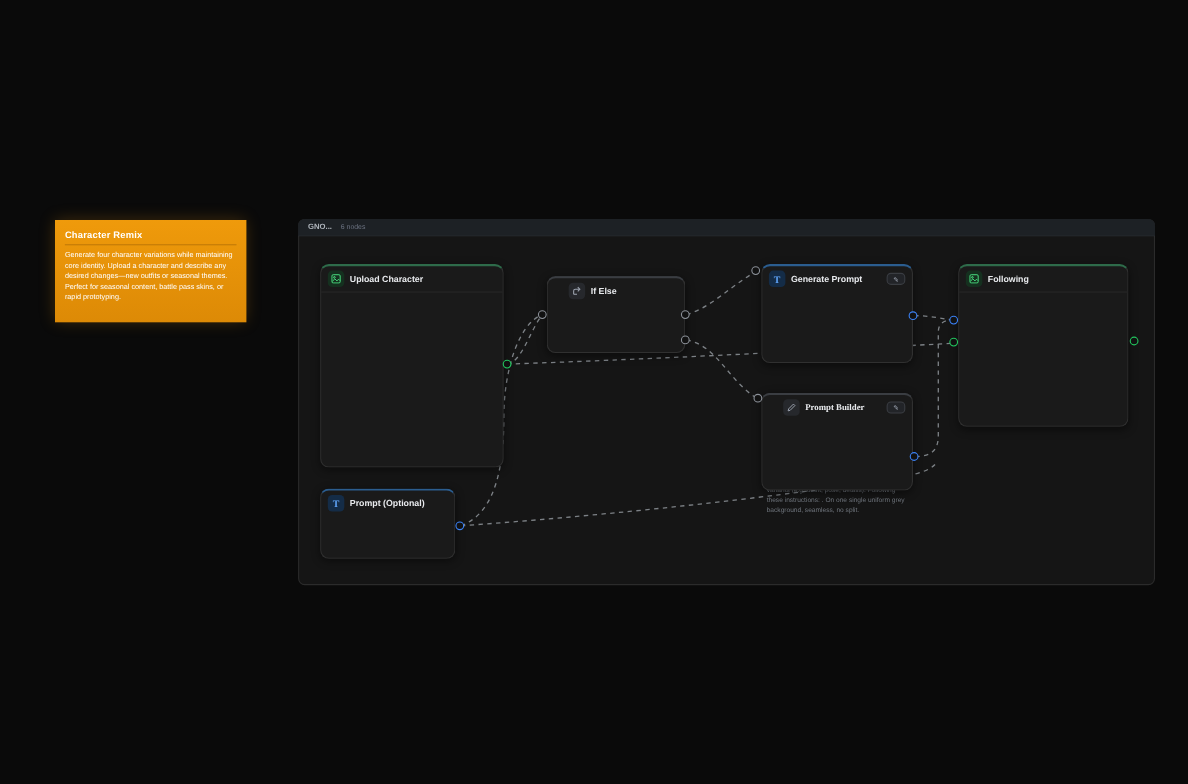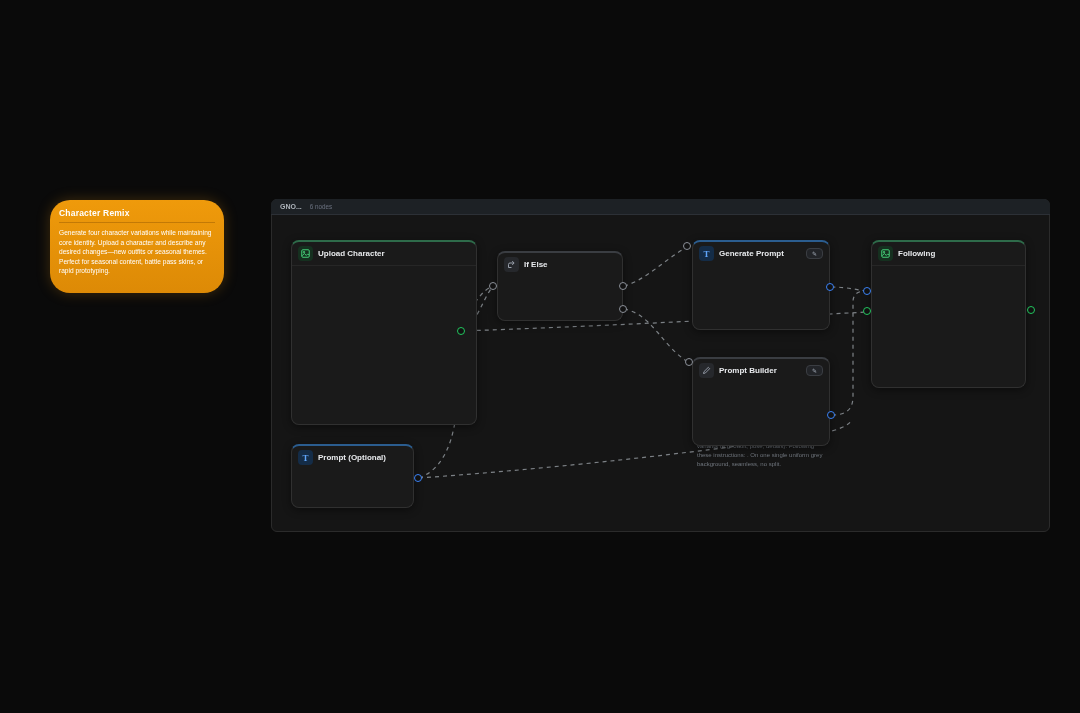--- a/index.html
+++ b/index.html
@@ -2,41 +2,41 @@
 <html><head>
 <meta charset="utf-8">
 <style>
   * { margin:0; padding:0; box-sizing:border-box; }
   html,body { width:1080px; height:713px; background:#0a0a0a; overflow:hidden;
     font-family:"Liberation Sans", sans-serif; }
   .abs { position:absolute; }
 
   
   .info-card { left:50px; top:200px; width:174px; height:93px;
-    background:linear-gradient(180deg,#ef9a0b,#dd8a06); border-radius:20px;
+    background:linear-gradient(180deg,#ef9a0b,#dd8a06); border-radius:0;
     padding:8px 9px; box-shadow:0 0 14px rgba(232,146,14,.25); }
   .info-card h1 { font-size:8.5px; color:#fff; font-weight:bold; letter-spacing:.2px; }
   .info-card .divider { height:1px; background:rgba(120,70,0,.35); margin:4px 0 5px; }
   .info-card p { font-size:6.6px; color:#fff; line-height:1.45; }
 
   
   .canvas { left:271px; top:199px; width:779px; height:333px; background:#151515;
     border:1px solid #2b2b2b; border-radius:6px; }
   .topbar { left:271px; top:199px; width:779px; height:16px; background:#1d2125;
     border-bottom:1px solid #2c3036; border-radius:6px 6px 0 0; display:flex;
     align-items:center; gap:8px; padding:0 9px; }
   .topbar .proj { font-size:7px; font-weight:bold; color:#aeb4bb; }
   .topbar .count { font-size:6.3px; color:#6b7280; }
 
   
   .node { position:absolute; background:#1a1a1a; border:1px solid #303030;
     border-radius:8px; box-shadow:0 2px 8px rgba(0,0,0,.45); }
   .accent-green { border-top:2px solid #2e6b4a; }
   .accent-blue  { border-top:2px solid #2b5d8f; }
-  .accent-gray  { border-top:2px solid #3a3d42; }
+  .accent-gray  { border-top:2px solid #3a3d42;padding-left:13px; }
   .node-header { display:flex; align-items:center; gap:5px; padding:4px 6px;
     border-bottom:1px solid #262626; }
   .node-title { font-size:8px; font-weight:bold; color:#e8eaed; white-space:nowrap; }
   .chip { width:15px; height:15px; border-radius:4px; display:flex; align-items:center;
     justify-content:center; flex:0 0 auto; }
   .chip-green { background:#15301f; color:#4ade80; }
   .chip-blue  { background:#142c47; color:#60a5fa; }
   .chip-gray  { background:#26282c; color:#9ca3af; }
   .chip svg { width:9px; height:9px; }
   .chip .tglyph { font-size:9px; font-weight:bold; font-family:"Liberation Serif",serif; }
@@ -134,21 +134,21 @@
     <path d="M461,331 C580,327 720,320 867,312"></path>
     <path d="M419,478 C452,466 458,420 458,380 C458,335 472,294 493,286"></path>
     <path d="M624,286 C646,280 664,260 687,247"></path>
     <path d="M624,309 C652,314 662,346 688,362"></path>
     <path d="M831,287 C846,287 852,289 866,291"></path>
     <path d="M832,415 C848,415 853,408 853,396 L853,302 C853,294 858,291 866,291"></path>
     <path d="M419,478 C560,468 700,452 780,440 C822,434 848,430 852,419"></path>
   </g>
 </svg>
 
-<div class="node accent-green" style="left:291px;top:240px;width:186px;height:185px;">
+<div class="node accent-green" style="left:291px;top:240px;width:167px;height:185px;">
   <div class="node-header">
     <span class="chip chip-green">
       <svg viewBox="0 0 12 12" fill="none" stroke="currentColor" stroke-width="1.2">
         <rect x="1" y="1" width="10" height="10" rx="1.5"></rect>
           <circle cx="4" cy="4.2" r="1"></circle>
         <path d="M1.5 9 L4.5 6 L7 8.5 L9 6.5 L10.5 8"></path>
       </svg>
       </span>
     <span class="node-title">Upload Character</span>
   </div>
@@ -213,21 +213,21 @@
     <span class="chip chip-blue">
         <span class="tglyph">T</span>
       </span>
     <span class="node-title">Generate Prompt</span>
     <span class="edit-btn">✎</span>
   </div>
 </div>
 <div class="text-box" style="left:697px;top:263px;width:128px;height:50px;">Show me the character in four side by side variants (e.g. outfit, pose, details). On one single uniform grey background, seamless, no split.</div>
 <div class="count-label" style="left:725px;top:318px;width:100px;">140 characters</div>
 
-<div class="node accent-gray" style="left:692px;top:357px;width:138px;height:89px;">
+<div class="node accent-gray" style="left:692px;top:357px;width:138px;height:89px;font-family:Liberation Serif, serif;">
   <div class="node-header" style="border-bottom:none;">
     <span class="chip chip-gray">
       <svg viewBox="0 0 12 12" fill="none" stroke="currentColor" stroke-width="1.2">
         <path d="M2 10 L2.6 7.6 L8.4 1.8 L10.2 3.6 L4.4 9.4 Z"></path>
       </svg>
       </span>
     <span class="node-title">Prompt Builder</span>
     <span class="edit-btn">✎</span>
   </div>
 </div>

